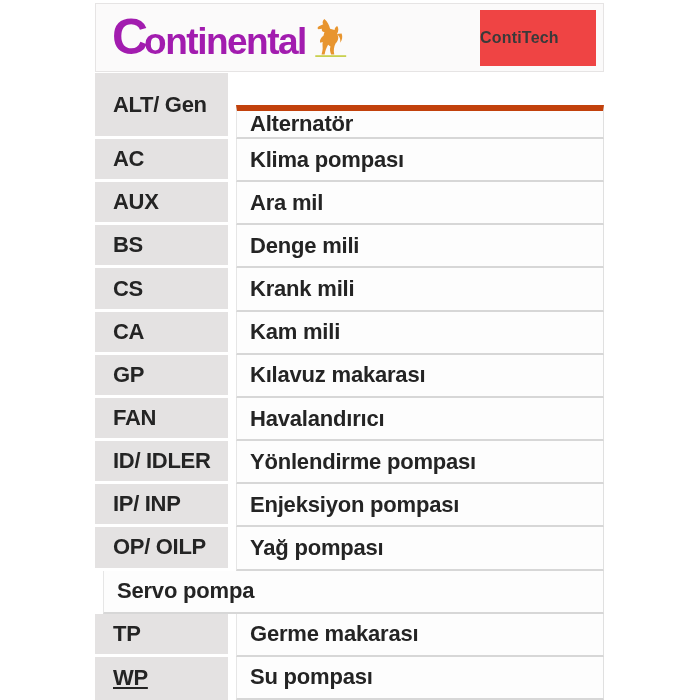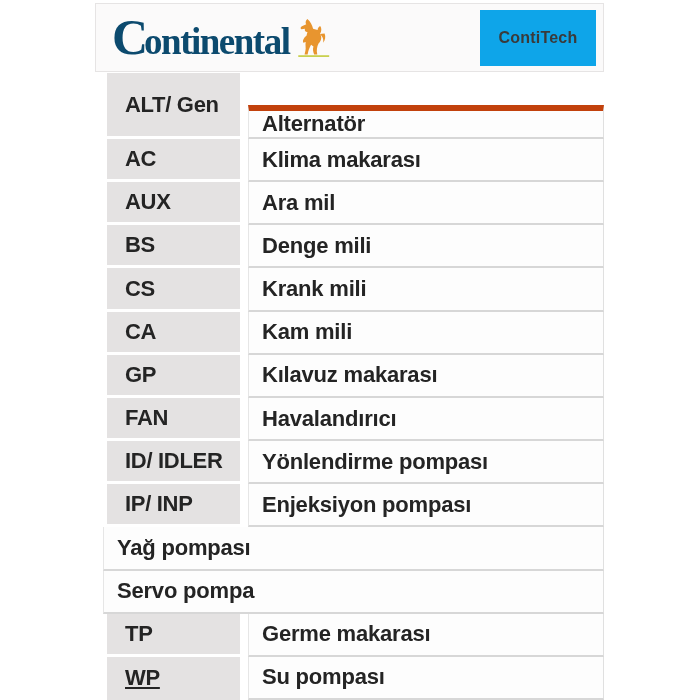--- a/index.html
+++ b/index.html
@@ -24,44 +24,43 @@
     align-items: center;
     justify-content: space-between;
     padding: 0 7px 0 16px;
   }
   .logo {
     display: flex;
     align-items: flex-end;
   }
   .wordmark {
     display: block;
-    font-family: Liberation Serif, serif;
+    font-family: Liberation Sans, sans-serif;
     font-weight: bold;
-    color: #0c4a6e;
+    color: #a21caf;
     font-size: 37px;
     line-height: 0.95;
     letter-spacing: -1.5px;
     white-space: nowrap;
   }
   .wordmark::first-letter {
     font-size: 50px;
     letter-spacing: -4px;
   }
   .horse {
     display: inline-block;
     margin-left: 2px;
     margin-bottom: -2px;
   }
   .contitech-box {
-    background: #0ea5e9;
+    background: #ef4444;
     height: 56px;
     width: 116px;
     display: flex;
     align-items: center;
-    justify-content: center;
   }
   .contitech {
     font-size: 16px;
     font-weight: bold;
     color: #3a3a3a;
     letter-spacing: 0.2px;
   }
   
   .rows {
     display: flex;
@@ -75,21 +74,20 @@
     background: #e4e2e2;
     border-bottom: 3px solid #ffffff;
     display: flex;
     align-items: center;
     padding-left: 18px;
     font-weight: bold;
     font-size: 22px;
     letter-spacing: -0.3px;
     color: #242424;
     white-space: nowrap;
-    margin-left: 12px;
   }
   .row:last-child .cell-code { border-bottom: none; text-decoration: underline; }
   .col-gap { width: 8px; background: #ffffff; }
   .cell-desc {
     flex: 1;
     background: #fdfdfd;
     border-left: 1px solid #e6e6e6;
     border-right: 1px solid #e0e0e0;
     border-bottom: 2px solid #d7d7d7;
     display: flex;
@@ -126,21 +124,21 @@
 
   <div class="rows">
     <div class="row">
       <div class="cell-code">ALT/ Gen</div>
       <div class="col-gap"></div>
       <div class="cell-desc">Alternatör</div>
     </div>
     <div class="row">
       <div class="cell-code">AC</div>
       <div class="col-gap"></div>
-      <div class="cell-desc">Klima makarası</div>
+      <div class="cell-desc">Klima pompası</div>
     </div>
     <div class="row">
       <div class="cell-code">AUX</div>
       <div class="col-gap"></div>
       <div class="cell-desc">Ara mil</div>
     </div>
     <div class="row">
       <div class="cell-code">BS</div>
       <div class="col-gap"></div>
       <div class="cell-desc">Denge mili</div>
@@ -169,20 +167,21 @@
       <div class="cell-code">ID/ IDLER</div>
       <div class="col-gap"></div>
       <div class="cell-desc">Yönlendirme pompası</div>
     </div>
     <div class="row">
       <div class="cell-code">IP/ INP</div>
       <div class="col-gap"></div>
       <div class="cell-desc">Enjeksiyon pompası</div>
     </div>
     <div class="row">
+      <div class="cell-code">OP/ OILP</div>
       <div class="col-gap"></div>
       <div class="cell-desc">Yağ pompası</div>
     </div>
     <div class="row">
       <div class="col-gap"></div>
       <div class="cell-desc">Servo pompa</div>
     </div>
     <div class="row">
       <div class="cell-code">TP</div>
       <div class="col-gap"></div>

